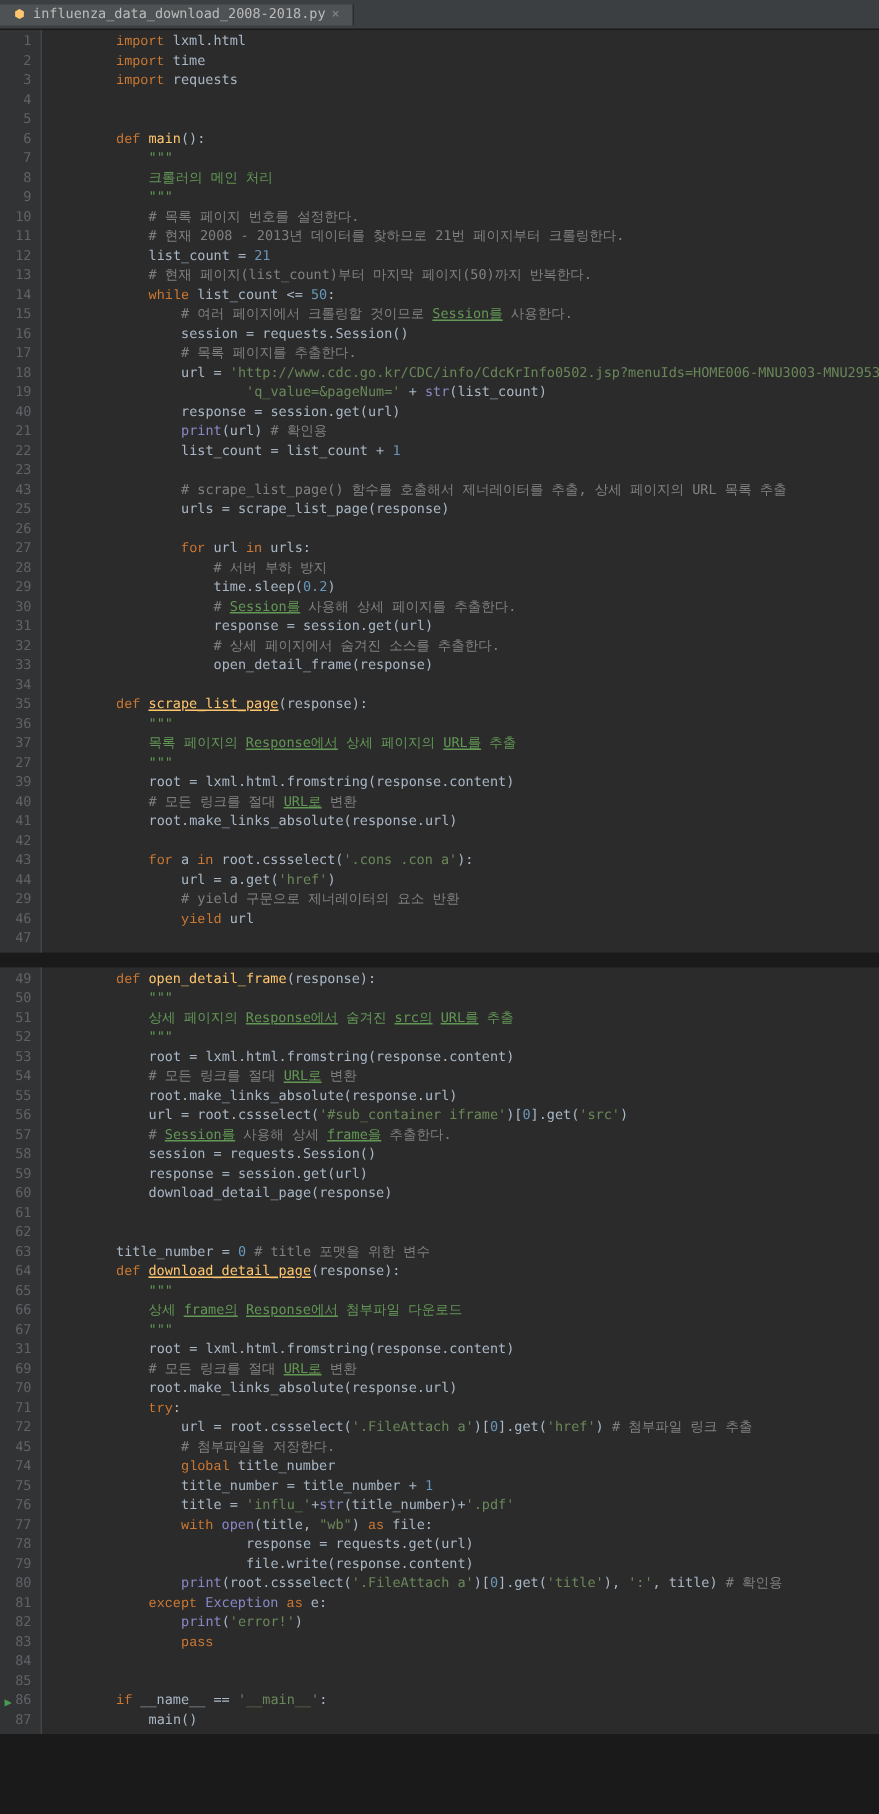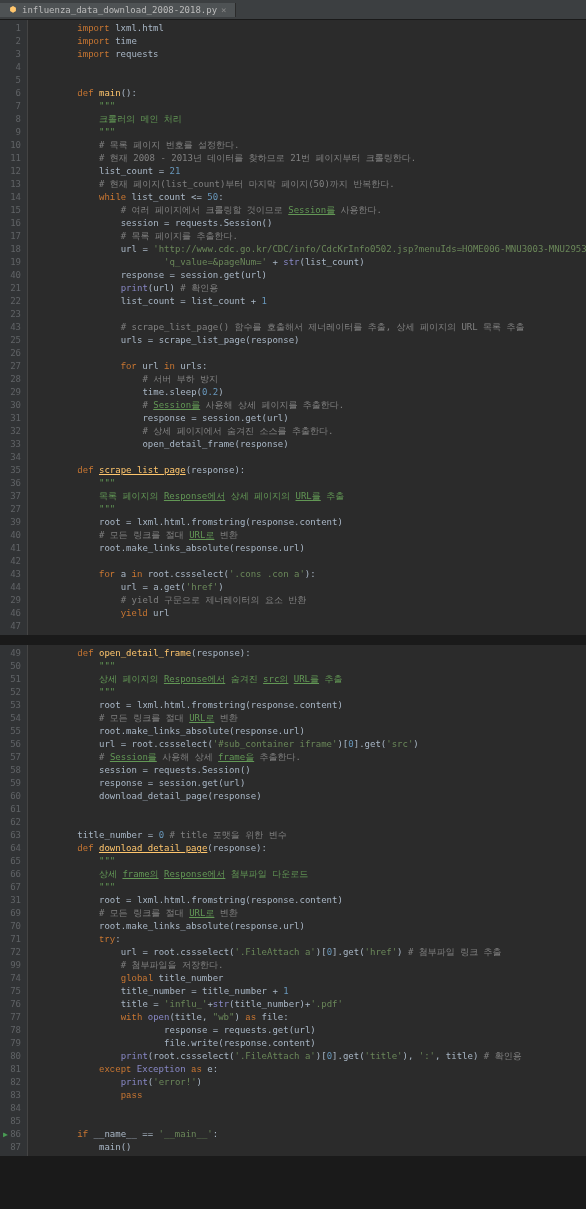--- a/index.html
+++ b/index.html
@@ -165,21 +165,21 @@
         <div class="ln">63</div>
         <div class="ln">64</div>
         <div class="ln">65</div>
         <div class="ln">66</div>
         <div class="ln">67</div>
         <div class="ln">31</div>
         <div class="ln">69</div>
         <div class="ln">70</div>
         <div class="ln">71</div>
         <div class="ln">72</div>
-        <div class="ln">99</div>
+        <div class="ln">45</div>
         <div class="ln">74</div>
         <div class="ln">75</div>
         <div class="ln">76</div>
         <div class="ln">77</div>
         <div class="ln">78</div>
         <div class="ln">79</div>
         <div class="ln">80</div>
         <div class="ln">81</div>
         <div class="ln">82</div>
         <div class="ln">83</div>

